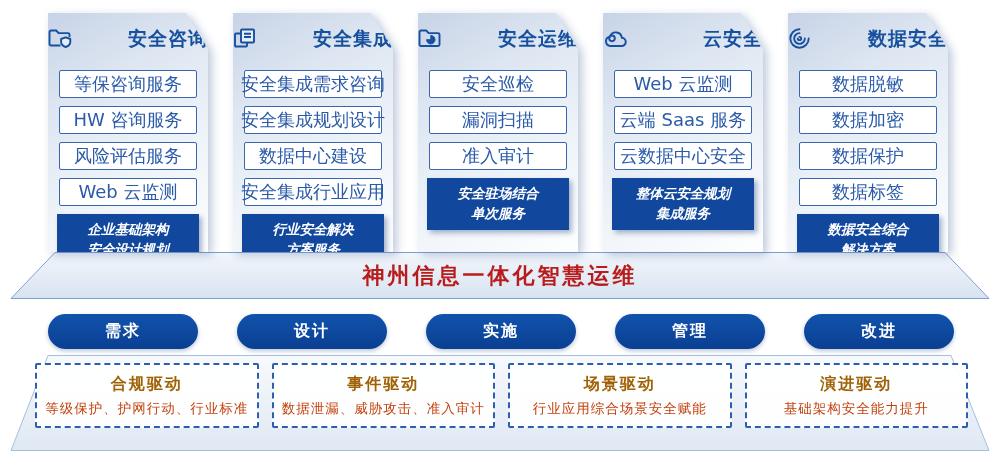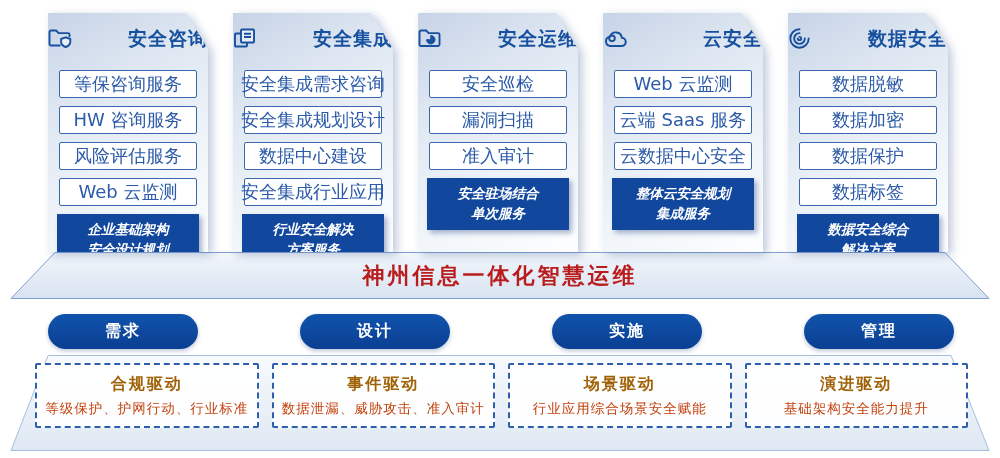--- a/index.html
+++ b/index.html
@@ -200,20 +200,21 @@
         <div>解决方案</div>
       </div>
     </div>
   </div>
 
   <div class="phases">
     <div class="phase">需求</div>
     <div class="phase">设计</div>
     <div class="phase">实施</div>
     <div class="phase">管理</div>
+    <div class="phase">改进</div>
   </div>
 
   <div class="drivers">
     <div class="driver">
       <div class="driver-title">合规驱动</div>
       <div class="driver-desc">等级保护、护网行动、行业标准</div>
     </div>
     <div class="driver">
       <div class="driver-title">事件驱动</div>
       <div class="driver-desc">数据泄漏、威胁攻击、准入审计</div>

